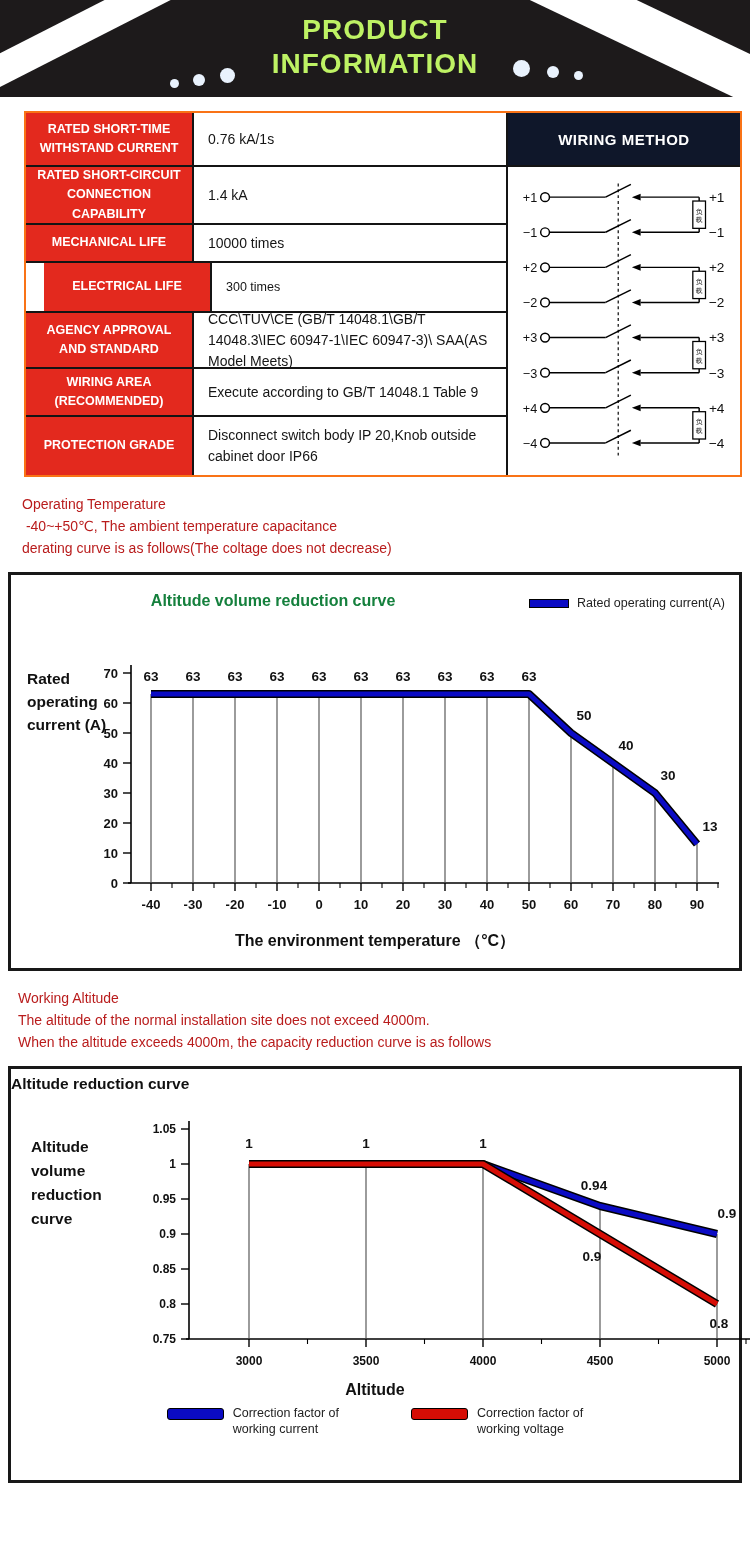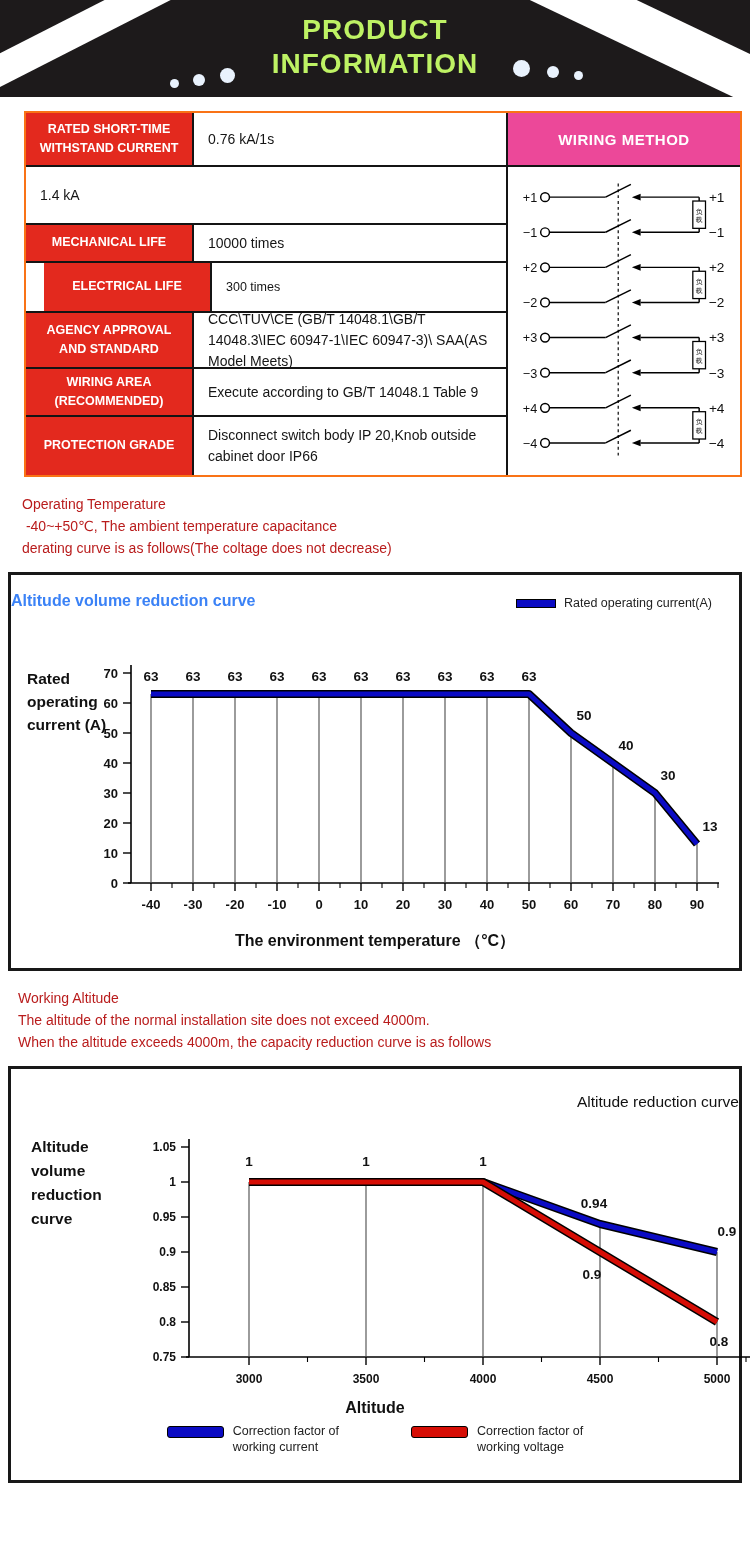--- a/index.html
+++ b/index.html
@@ -25,47 +25,47 @@
   .spec-left { width:492px; }
   .spec-row  { display:flex; border-bottom:2px solid #141414; }
   .spec-row:last-child { border-bottom:none; }
   .spec-label { width:168px; background:#e3291e; color:#fff; font-weight:bold; font-size:12.5px;
                 display:flex; align-items:center; justify-content:center; text-align:center;
                 padding:4px 9px; box-sizing:border-box; border-right:2px solid #141414; line-height:1.55; }
   .spec-value { flex:1; display:flex; align-items:center; font-size:14px; color:#151515;
                 padding:6px 14px; box-sizing:border-box; line-height:1.5; }
   .spec-left .spec-row:nth-child(4) .spec-value { font-size:12.5px; }
   .spec-right { width:238px; border-left:2px solid #141414; display:flex; flex-direction:column; }
-  .wiring-header { height:52px; background:#ec4899; border-bottom:2px solid #141414; color:#fff;
+  .wiring-header { height:52px; background:#0f172a; border-bottom:2px solid #141414; color:#fff;
                    font-weight:bold; font-size:15px; display:flex; align-items:center;
                    justify-content:center; letter-spacing:.5px; }
   .wiring-body { flex:1; position:relative; }
   .wiring-body svg { position:absolute; left:0; top:0; width:100%; height:100%; }
 
   
   .note { margin:16px 0 13px 22px; font-size:14px; color:#b91c1c; line-height:22px; }
   .note div { white-space:pre-wrap; }
   .note2 { margin-left:18px; }
 
   
   .chart-box { margin:0 8px; border:3px solid #181818; position:relative; background:#fff; box-sizing:border-box; }
   #chart1-box { height:399px; }
   #chart2-box { height:417px; }
 
-  .chart1-title { position:absolute; left:0; width:72%; top:17px; 
-                  font-weight:bold; font-size:16px; color:#3b82f6; }
-  .legend1 { position:absolute; right:27px; top:21px; display:flex; align-items:center;
+  .chart1-title { position:absolute; left:0; width:72%; top:17px; text-align:center;
+                  font-weight:bold; font-size:16px; color:#15803d; }
+  .legend1 { position:absolute; right:14px; top:21px; display:flex; align-items:center;
              font-size:12.5px; color:#222; }
   .swatch1 { height:7px; width:38px; background:#0b0bc4; border:1px solid #000; margin-right:8px; }
   .ylabel1 { position:absolute; left:16px; top:92px; font-weight:bold; font-size:15.5px;
              line-height:23px; color:#111; }
   .svg1 { display:block; margin-top:48px; }
   .xlabel1 { text-align:center; font-weight:bold; font-size:16px; margin-top:-8px; color:#111; }
 
-  .chart2-title { text-align:right; font-weight:normal; font-size:15.5px; padding-top:24px; color:#111; }
+  .chart2-title { text-align:left; font-weight:bold; font-size:15.5px; padding-top:6px; color:#111; }
   .ylabel2 { position:absolute; left:20px; top:66px; font-weight:bold; font-size:15.5px;
              line-height:24px; color:#111; }
   .svg2 { display:block; margin-top:6px;padding-left:48px; }
   .xlabel2 { text-align:center; font-weight:bold; font-size:16px; margin-top:-14px; color:#111; }
   .legend2 { display:flex; justify-content:center; gap:72px; margin-top:6px; font-size:12.5px;
              line-height:16px; color:#222; }
   .legend2-item { display:flex; }
   .swatch2 { width:55px; height:10px; border:1px solid #000; border-radius:3px; margin-right:9px; margin-top:3px; flex:none; }
   .swatch2.blue { background:#0b0bc4; }
   .swatch2.red  { background:#d60d05; }
@@ -90,20 +90,21 @@
   <div class="dot d6"></div>
 </div>
 
 <div class="spec-wrap">
   <div class="spec-left">
       <div class="spec-row" style="height: 52px;">
         <div class="spec-label">RATED SHORT-TIME WITHSTAND CURRENT</div>
         <div class="spec-value">0.76 kA/1s</div>
       </div>
       <div class="spec-row" style="height: 56px;">
+        <div class="spec-label">RATED SHORT-CIRCUIT CONNECTION CAPABILITY</div>
         <div class="spec-value">1.4 kA</div>
       </div>
       <div class="spec-row" style="height: 36px;">
         <div class="spec-label">MECHANICAL LIFE</div>
         <div class="spec-value">10000 times</div>
       </div>
       <div class="spec-row" style="height: 48px; padding-left: 18px;">
         <div class="spec-label">ELECTRICAL LIFE</div>
         <div class="spec-value">300 times</div>
       </div>

